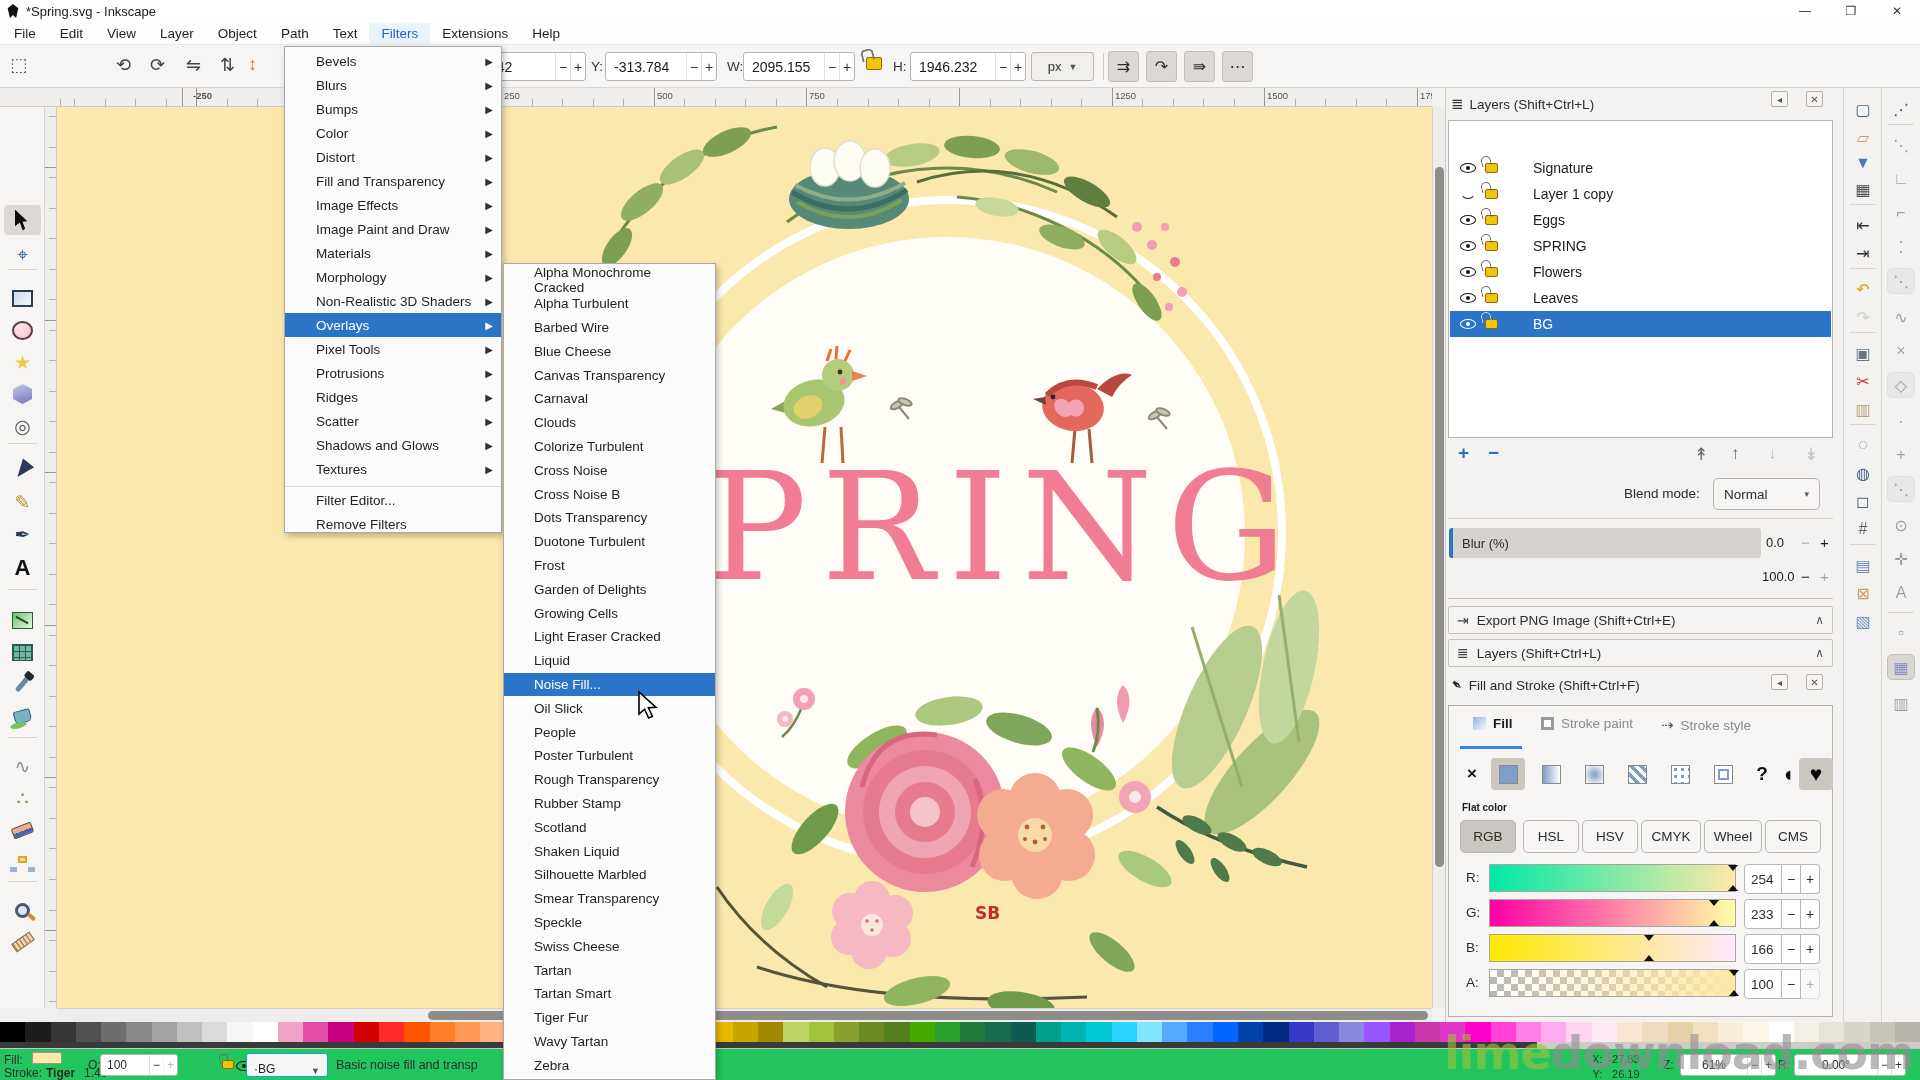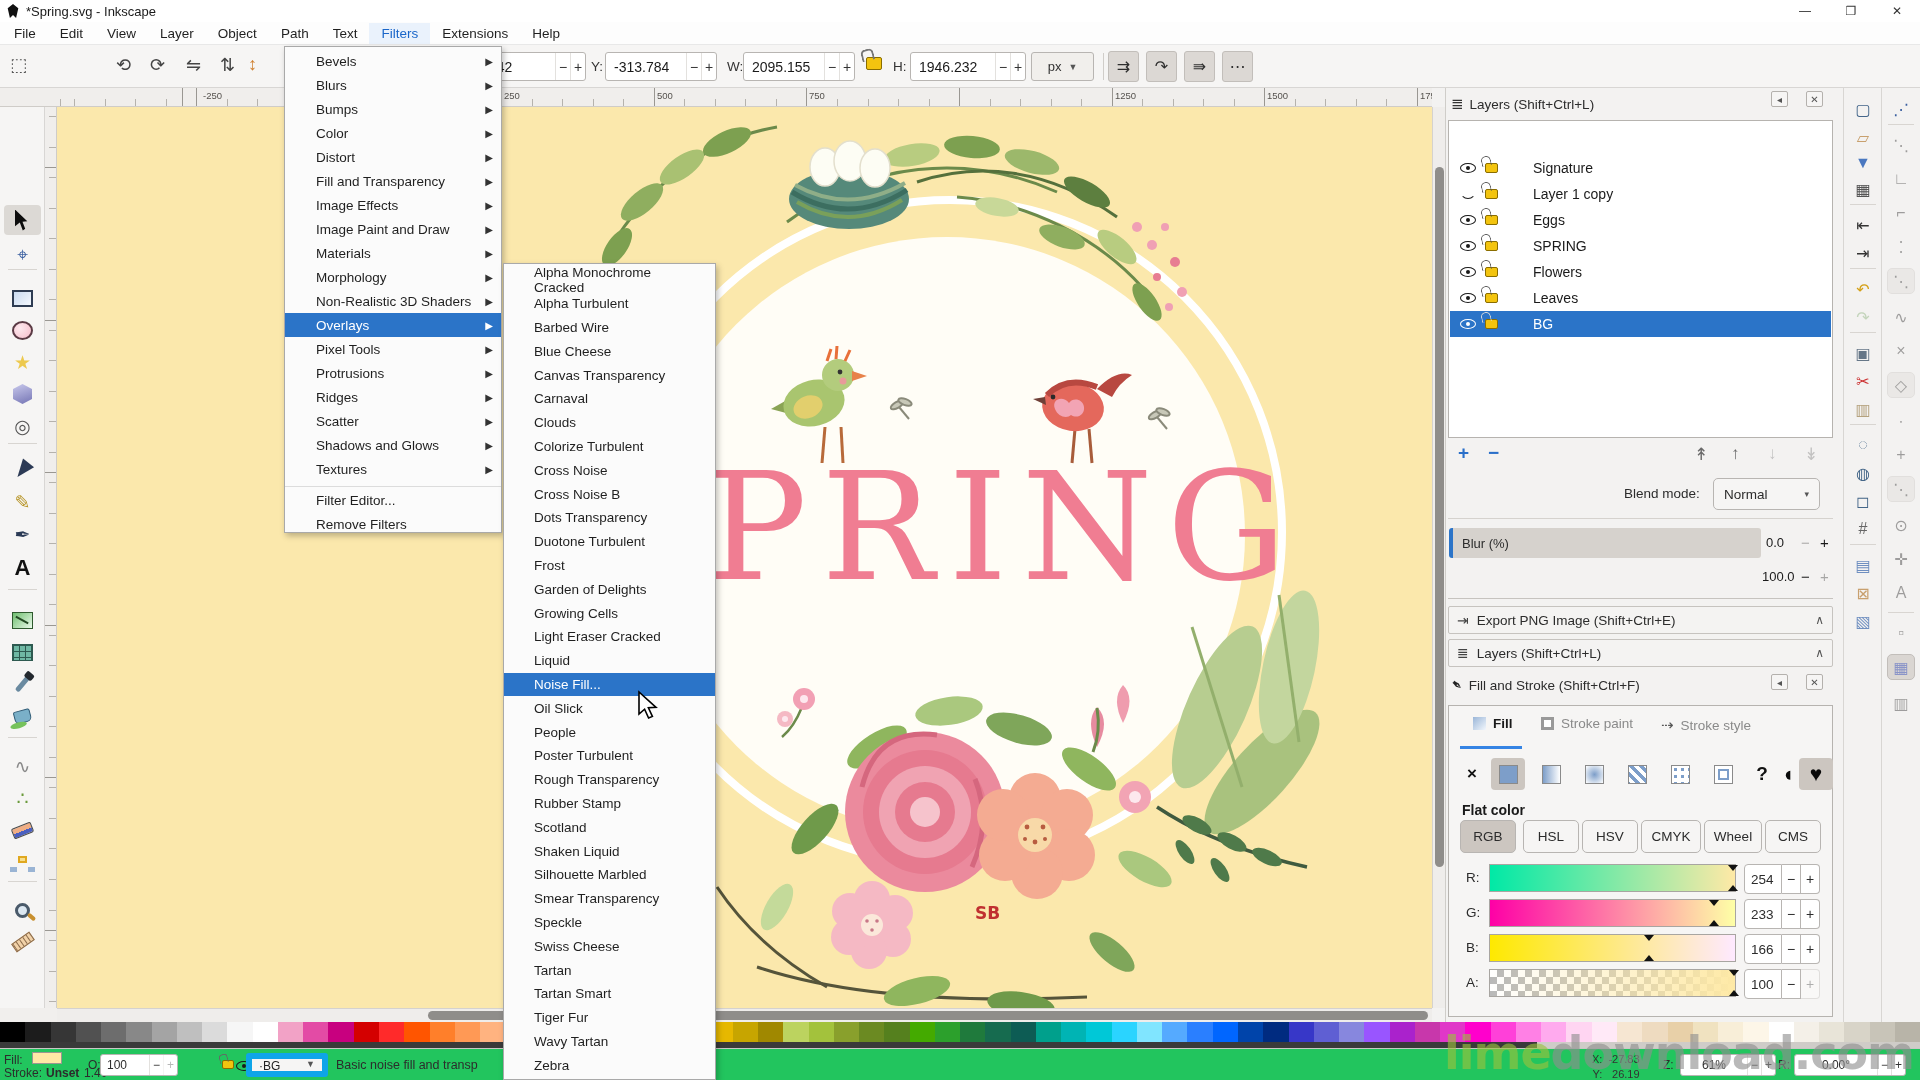--- a/index.html
+++ b/index.html
@@ -89,21 +89,21 @@
   #sb-fill-swatch{left:32px;top:3px;width:30px;height:12px;border:1px solid #9a9792;}
   #sb-stroke-label{left:4px;top:17px;}
   #sb-stroke-val{left:46px;top:17px;font-weight:bold;}
   #sb-stroke-w{left:84px;top:17px;}
   #sb-o-label{left:88px;top:9px;}
   .sb-spin{position:absolute;background:#fff;border:1px solid #b8b5b2;border-radius:3px;height:22px;display:flex;align-items:center;font-size:12px;}
   .sb-spin .val{padding:0 6px;flex:1;}
   .sb-spin .spin{width:14px;text-align:center;border-left:1px solid #e3e1de;height:100%;display:flex;align-items:center;justify-content:center;color:#333;}
   #sb-lock{left:197px;top:10px;width:12px;height:9px;background:#f3c40f;border:1px solid #8a6d00;border-radius:2px;}
   #sb-lock::before{content:"";position:absolute;width:7px;height:8px;border:1.6px solid #666;border-bottom:none;border-radius:4px 4px 0 0;left:-4px;top:-7px;transform:rotate(-14deg);}
-  #sb-layer-dd{left:217px;top:4px;width:82px;height:24px;background:#f6f5f4;border:6px solid #0ea5e9;border-radius:3px;display:flex;align-items:flex-start;justify-content:space-between;padding:0 7px;font-size:12px;color:#222;}
+  #sb-layer-dd{left:217px;top:4px;width:82px;height:24px;background:#f6f5f4;border:1px solid #0ea5e9;border-radius:3px;display:flex;align-items:flex-end;justify-content:space-between;padding:0 7px;font-size:12px;color:#222;}
   #sb-status-text{left:306px;top:9px;font-size:12.5px;color:#2c2c2c;width:420px;white-space:nowrap;overflow:hidden;}
   #sb-xy{left:1588px;top:2px;font-size:11px;color:#333;line-height:13px;}
   #sb-xy td{padding:0 2px;text-align:right;}
   #sb-z-label{left:1663px;top:9px;}
   #sb-r-label{left:1778px;top:9px;}
   .dim{opacity:0.35;}
   .eye{display:inline-block;width:16px;height:10px;border:1.7px solid #1a1a1a;border-radius:50%;position:relative;}
   .eye::after{content:"";position:absolute;left:50%;top:50%;width:4px;height:4px;margin:-2px 0 0 -2px;background:#1a1a1a;border-radius:50%;}
   .eye.closed{height:9px;border-color:transparent;border-bottom:1.7px solid #1a1a1a;border-radius:0 0 9px 9px;}
   .eye.closed::after{display:none;}
@@ -137,21 +137,21 @@
   .fs-tab.active{color:#1a1a1a;font-weight:bold;}
   #fs-underline{position:absolute;left:11px;top:40px;width:62px;height:3px;background:#3584e4;}
   .ticon-grad{width:13px;height:13px;background:linear-gradient(135deg,#9ab6d8,#f2f7fc);}
   .ticon-sq{width:13px;height:13px;border:3px solid #999;background:#fff;}
   .paint-btn{position:absolute;top:52px;width:34px;height:32px;display:flex;align-items:center;justify-content:center;border-radius:4px;}
   .paint-btn.pressed{background:#ccc6c0;}
   .pswatch{width:19px;height:19px;border:1px solid #8a8a8a;}
   .pb-x{font-size:17px;font-weight:bold;color:#111;}
   .pb-q{font-size:19px;font-weight:bold;color:#111;}
   .pb-heart{font-size:21px;color:#0a0a0a;}
-  #flat-label{position:absolute;left:13px;top:96px;font-weight:bold;font-size:14px;color:#1a1a1a;}
+  #flat-label{position:absolute;left:13px;top:96px;font-weight:bold;font-size:10px;color:#1a1a1a;}
   .mode-btn{position:absolute;top:114px;height:33px;border:1px solid #b8b5b2;background:#f6f5f4;border-radius:5px;display:flex;align-items:center;justify-content:center;font-size:13.5px;color:#2c2c2c;}
   .mode-btn.pressed{background:#ccc6c0;}
   .ch-label{position:absolute;left:17px;font-size:13.5px;color:#2c2c2c;}
   .ch-bar{position:absolute;left:40px;width:247px;height:28px;border:1px solid #a8a5a1;}
   .ch-bar .mk{position:absolute;width:0;height:0;border-left:5px solid transparent;border-right:5px solid transparent;margin-left:-5px;}
   .ch-bar .mk.top{top:0;border-top:6px solid #111;}
   .ch-bar .mk.bot{bottom:0;border-bottom:6px solid #111;}
   .ch-spin{position:absolute;left:295px;width:38px;height:30px;background:#fff;border:1px solid #b8b5b2;border-radius:4px 0 0 4px;display:flex;align-items:center;padding-left:6px;font-size:13.5px;}
   .ch-minus{position:absolute;left:333px;width:19px;height:30px;border:1px solid #b8b5b2;border-left:none;display:flex;align-items:center;justify-content:center;font-size:14px;background:#fff;}
   .ch-plus{position:absolute;left:352px;width:19px;height:30px;border:1px solid #b8b5b2;border-left:none;border-radius:0 4px 4px 0;display:flex;align-items:center;justify-content:center;font-size:14px;background:#fff;}
@@ -273,21 +273,21 @@
     
       <span class="tb-toggle" style="left: 1184px;">⇛</span>
     
       <span class="tb-toggle" style="left: 1222px;">⋯</span>
     </span>
 </div>
 
 <div class="abs" id="ruler-corner"></div>
 <div class="abs" id="hruler">
 
-    <span class="rnum" style="left: 158px;">-250</span>
+    <span class="rnum" style="left: 148px; font-weight: bold;">-250</span>
 
     <span class="rnum" style="left: 307px;">0</span>
 
     <span class="rnum" style="left: 459px;">250</span>
 
     <span class="rnum" style="left: 612px;">500</span>
 
     <span class="rnum" style="left: 764px;">750</span>
 
     <span class="rnum" style="left: 917px; margin-top: 39px;">1000</span>
@@ -778,21 +778,21 @@
     <span class="swatch" style="background: rgb(184, 180, 168);"></span>
   </div>
 <div class="abs" id="palette-scroll">
     <div class="thumb"></div>
   </div>
 
 <div class="abs" id="statusbar">
   <span class="abs" id="sb-fill-label">Fill:</span>
   <span class="abs" id="sb-fill-swatch" style="background: rgb(254, 233, 166);"></span>
   <span class="abs" id="sb-stroke-label">Stroke:</span>
-  <span class="abs" id="sb-stroke-val">Unset</span>
+  <span class="abs" id="sb-stroke-val">Tiger</span>
   <span class="abs" id="sb-stroke-w">1.40</span>
   <span class="abs" id="sb-o-label">O:</span>
   <div class="sb-spin" style="left:100px;top:5px;width:78px;">
     <span class="val">100</span>
     <span class="spin">−</span>
     <span class="spin dim">+</span>
   </div>
   <span class="abs eye" style="left:188px;top:11px;"></span>
   <span class="abs" id="sb-lock" style="left:222px;top:11px;"></span>
   <div class="abs" id="sb-layer-dd" style="left:246px;">

